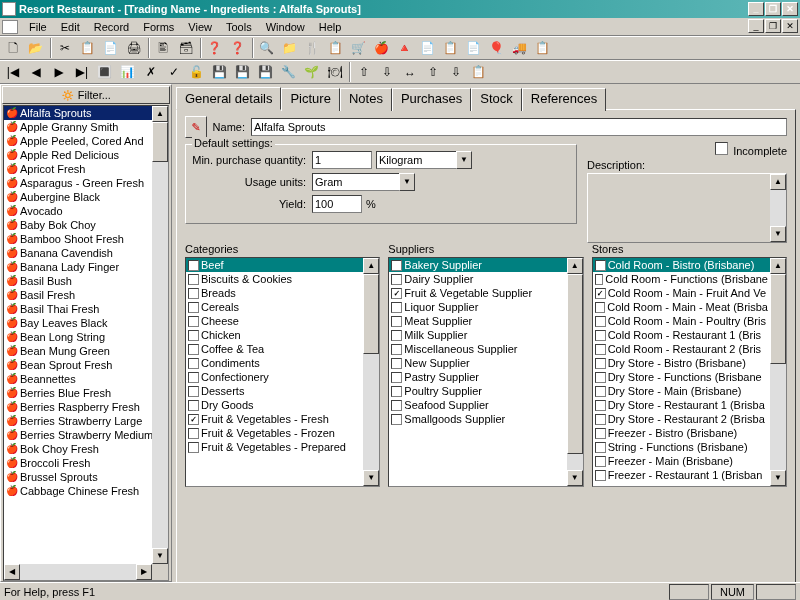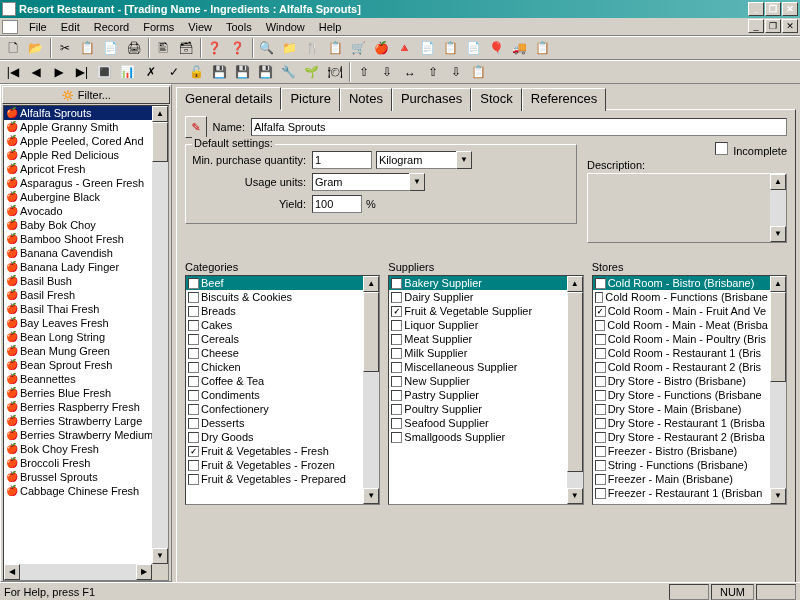--- a/index.html
+++ b/index.html
@@ -44,21 +44,21 @@
 .lbl { text-align: right; padding-right: 6px; font-size: 11px; }
 .txtbox { height: 18px; border: 1px solid #808080; background: #fff; font-size: 11px; padding: 1px 2px; border-top-color: #404040; border-left-color: #404040; }
 .iconbtn { width: 22px; height: 22px; border: 1px solid #fff; border-right-color: #404040; border-bottom-color: #404040; background: #d4d0c8; display: flex; align-items: center; justify-content: center; margin-right: 4px; }
 .fieldset { border: 1px solid #808080; border-top-color: #fff; border-left-color: #fff; padding: 6px; margin-top: 2px; position: relative; }
 .fieldset .legend { position: absolute; top: -8px; left: 6px; background: #d4d0c8; padding: 0 2px; font-size: 11px; }
 .combo { display: flex; }
 .combo .txtbox { border-right: none; }
 .combo .ddbtn { width: 16px; height: 18px; background: #d4d0c8; border: 1px solid #fff; border-right-color: #404040; border-bottom-color: #404040; font-size: 8px; text-align: center; line-height: 16px; }
 .checkbox { width: 13px; height: 13px; background: #fff; border: 1px solid #808080; border-top-color: #404040; border-left-color: #404040; display: inline-flex; align-items: center; justify-content: center; font-size: 9px; margin-right: 2px; }
 .chk { color: #000; font-weight: bold; }
-.cols3 { display: flex; gap: 8px; margin-top: 18px; }
+.cols3 { display: flex; gap: 8px; margin-top: 0; }
 .col { flex: 1; }
 .collabel { font-size: 11px; margin-bottom: 2px; }
 .listbox { height: 230px; border: 1px solid #808080; border-top-color: #404040; border-left-color: #404040; background: #fff; position: relative; }
 .listbox .lbinner { position: absolute; left: 0; right: 16px; top: 0; bottom: 0; overflow: hidden; }
 .lbitem { display: flex; align-items: center; height: 14px; padding: 0 2px; font-size: 11px; white-space: nowrap; }
 .lbitem.hdr { background: #008080; color: #fff; }
 .lbitem .checkbox { width: 11px; height: 11px; font-size: 8px; line-height: 9px; }
 .desc-area { border: 1px solid #808080; border-top-color: #fff; border-left-color: #fff; background: #d4d0c8; height: 70px; position: relative; }
 .desc-area .scrollbar-v { bottom: 0; }
 .statusbar { position: absolute; bottom: 0; left: 0; right: 0; height: 18px; background: #d4d0c8; border-top: 1px solid #fff; display: flex; align-items: center; padding: 0 4px; font-size: 11px; }
@@ -298,21 +298,21 @@
           <div class="listitem">
             <span class="ico">🍎</span>
             <span>Basil Fresh</span>
           </div>
           <div class="listitem">
             <span class="ico">🍎</span>
             <span>Basil Thai Fresh</span>
           </div>
           <div class="listitem">
             <span class="ico">🍎</span>
-            <span>Bay Leaves Fresh</span>
+            <span>Bay Leaves Black</span>
           </div>
           <div class="listitem">
             <span class="ico">🍎</span>
             <span>Bean Long String</span>
           </div>
           <div class="listitem">
             <span class="ico">🍎</span>
             <span>Bean Mung Green</span>
           </div>
           <div class="listitem">
@@ -394,21 +394,21 @@
             <span class="lbl" style="width:120px;">Min. purchase quantity:</span>
             <input class="txtbox" style="width: 60px;" value="1">
             <div class="combo" style="margin-left:4px;">
               <input class="txtbox" style="width: 80px;" value="Kilogram">
               <div class="ddbtn">▼</div>
             </div>
           </div>
           <div class="row">
             <span class="lbl" style="width:120px;">Usage units:</span>
             <div class="combo">
-              <input class="txtbox" style="width: 97px;" value="Gram">
+              <input class="txtbox" style="width: 87px;" value="Gram">
               <div class="ddbtn">▼</div>
             </div>
           </div>
           <div class="row">
             <span class="lbl" style="width:120px;">Yield:</span>
             <input class="txtbox" style="width: 50px;" value="100">
             <span style="margin-left:4px;">%</span>
           </div>
         </div>
         <div style="width:200px;">
@@ -435,24 +435,20 @@
                   <span class="checkbox"></span>
                   <span>Beef</span>
                 </div>
                 <div class="lbitem">
                   <span class="checkbox"></span>
                   <span>Biscuits &amp; Cookies</span>
                 </div>
                 <div class="lbitem">
                   <span class="checkbox"></span>
                   <span>Breads</span>
-                </div>
-                <div class="lbitem">
-                  <span class="checkbox"></span>
-                  <span>Cakes</span>
                 </div>
                 <div class="lbitem">
                   <span class="checkbox"></span>
                   <span>Cereals</span>
                 </div>
                 <div class="lbitem">
                   <span class="checkbox"></span>
                   <span>Cheese</span>
                 </div>
                 <div class="lbitem">

